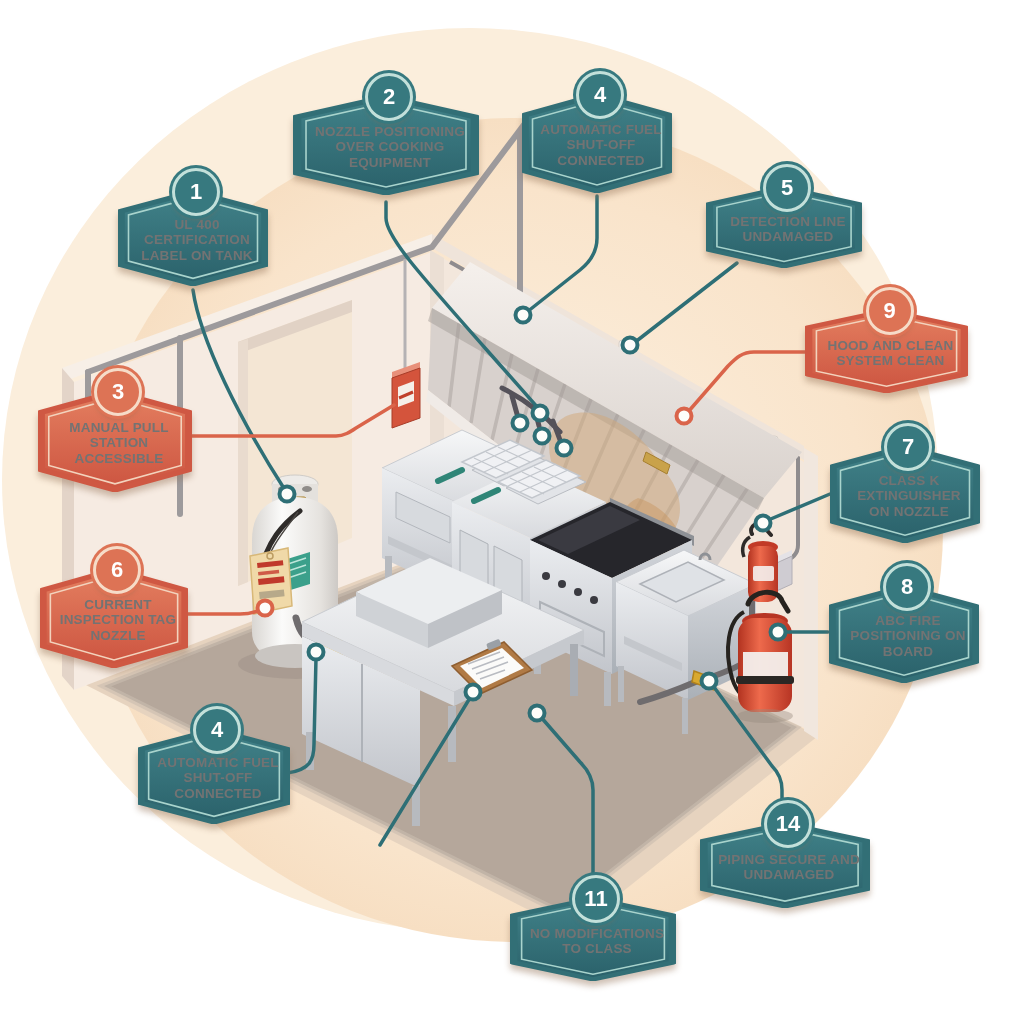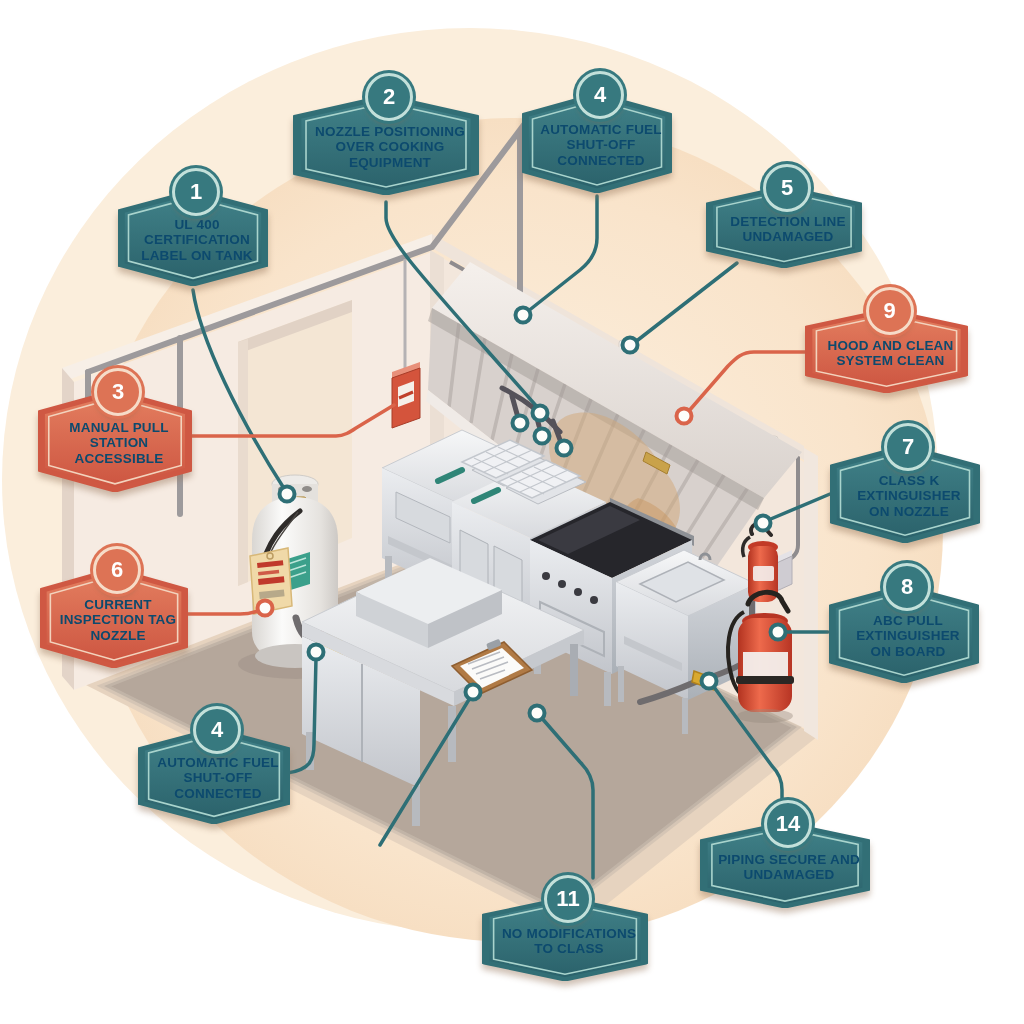--- a/index.html
+++ b/index.html
@@ -16,35 +16,35 @@
   .badge .hxline{fill:none;stroke-width:1.6;vector-effect:non-scaling-stroke;}
   .badge.teal .hxline{stroke:#a9d4cd;}
   .badge.orange .hxline{stroke:#f3d3bd;}
   .badge .num{position:absolute;top:0;left:50%;margin-left:-21px;width:42px;height:42px;border-radius:50%;
               display:flex;align-items:center;justify-content:center;z-index:2;
               font-weight:700;font-size:22px;color:#fff;}
   .badge.teal .num{background:#37797f;border:3px solid #c3e0da;box-shadow:0 0 0 3px #37797f,0 4px 4px rgba(140,105,80,.35);}
   .badge.orange .num{background:#dd7355;border:3px solid #f6dcc8;box-shadow:0 0 0 3px #dd7355,0 4px 4px rgba(140,105,80,.35);}
   .badge .label{position:absolute;left:0;right:0;top:22px;bottom:0;z-index:1;
                 display:flex;align-items:center;justify-content:center;text-align:center;
-                color:#0c4a6e;font-weight:700;font-size:13.5px;line-height:1.13;
+                color:#737373;font-weight:700;font-size:13.5px;line-height:1.13;
                 letter-spacing:.2px;padding:12px 9px 8px;box-sizing:border-box;margin-left:8px;}
   
   .b1{left:118px;top:168px;width:150px;height:118px}
   .b2{left:293px;top:73px;width:186px;height:122px}
   .b3{left:522px;top:71px;width:150px;height:122px}
   .b4{left:706px;top:164px;width:156px;height:104px}
   .b5{left:805px;top:287px;width:163px;height:106px}
   .b6{left:38px;top:368px;width:154px;height:124px}
   .b7{left:830px;top:423px;width:150px;height:120px}
   .b8{left:829px;top:563px;width:150px;height:120px}
   .b9{left:40px;top:546px;width:148px;height:122px}
   .b10{left:138px;top:706px;width:152px;height:118px}
   .b11{left:302px;top:843px;width:161px;height:122px}
-  .b12{left:482px;top:875px;width:166px;height:106px}
+  .b12{left:510px;top:875px;width:166px;height:106px}
   .b13{left:700px;top:800px;width:170px;height:108px}
   
   .wire{fill:none;stroke-width:3.5;stroke-linecap:round;stroke-linejoin:round;}
   .wire.teal{stroke:#2e6f76;}
   .wire.orange{stroke:#da644a;}
   .dot{fill:#fdfdfa;stroke-width:4;}
   .dot.teal{stroke:#2e6f76;}
   .dot.orange{stroke:#da644a;}
 </style>
 </head>
@@ -403,21 +403,21 @@
       </svg>
   <div class="num">7</div>
   <div class="label">CLASS K EXTINGUISHER ON NOZZLE</div>
 </div>
 <div class="badge teal b8">
   <svg class="hex" viewBox="0 0 100 100" preserveAspectRatio="none">
         <polygon class="hx" points="50,2 98,22 98,78 50,98 2,78 2,22"></polygon>
         <polygon class="hxline" points="50,8 93,26 93,74 50,92 7,74 7,26"></polygon>
       </svg>
   <div class="num">8</div>
-  <div class="label">ABC PULL EXTINGUISHER ON BOARD</div>
+  <div class="label">ABC FIRE POSITIONING ON BOARD</div>
 </div>
 <div class="badge orange b9">
   <svg class="hex" viewBox="0 0 100 100" preserveAspectRatio="none">
         <polygon class="hx" points="50,2 98,22 98,78 50,98 2,78 2,22"></polygon>
         <polygon class="hxline" points="50,8 93,26 93,74 50,92 7,74 7,26"></polygon>
       </svg>
   <div class="num">6</div>
   <div class="label">CURRENT INSPECTION TAG NOZZLE</div>
 </div>
 <div class="badge teal b10">

